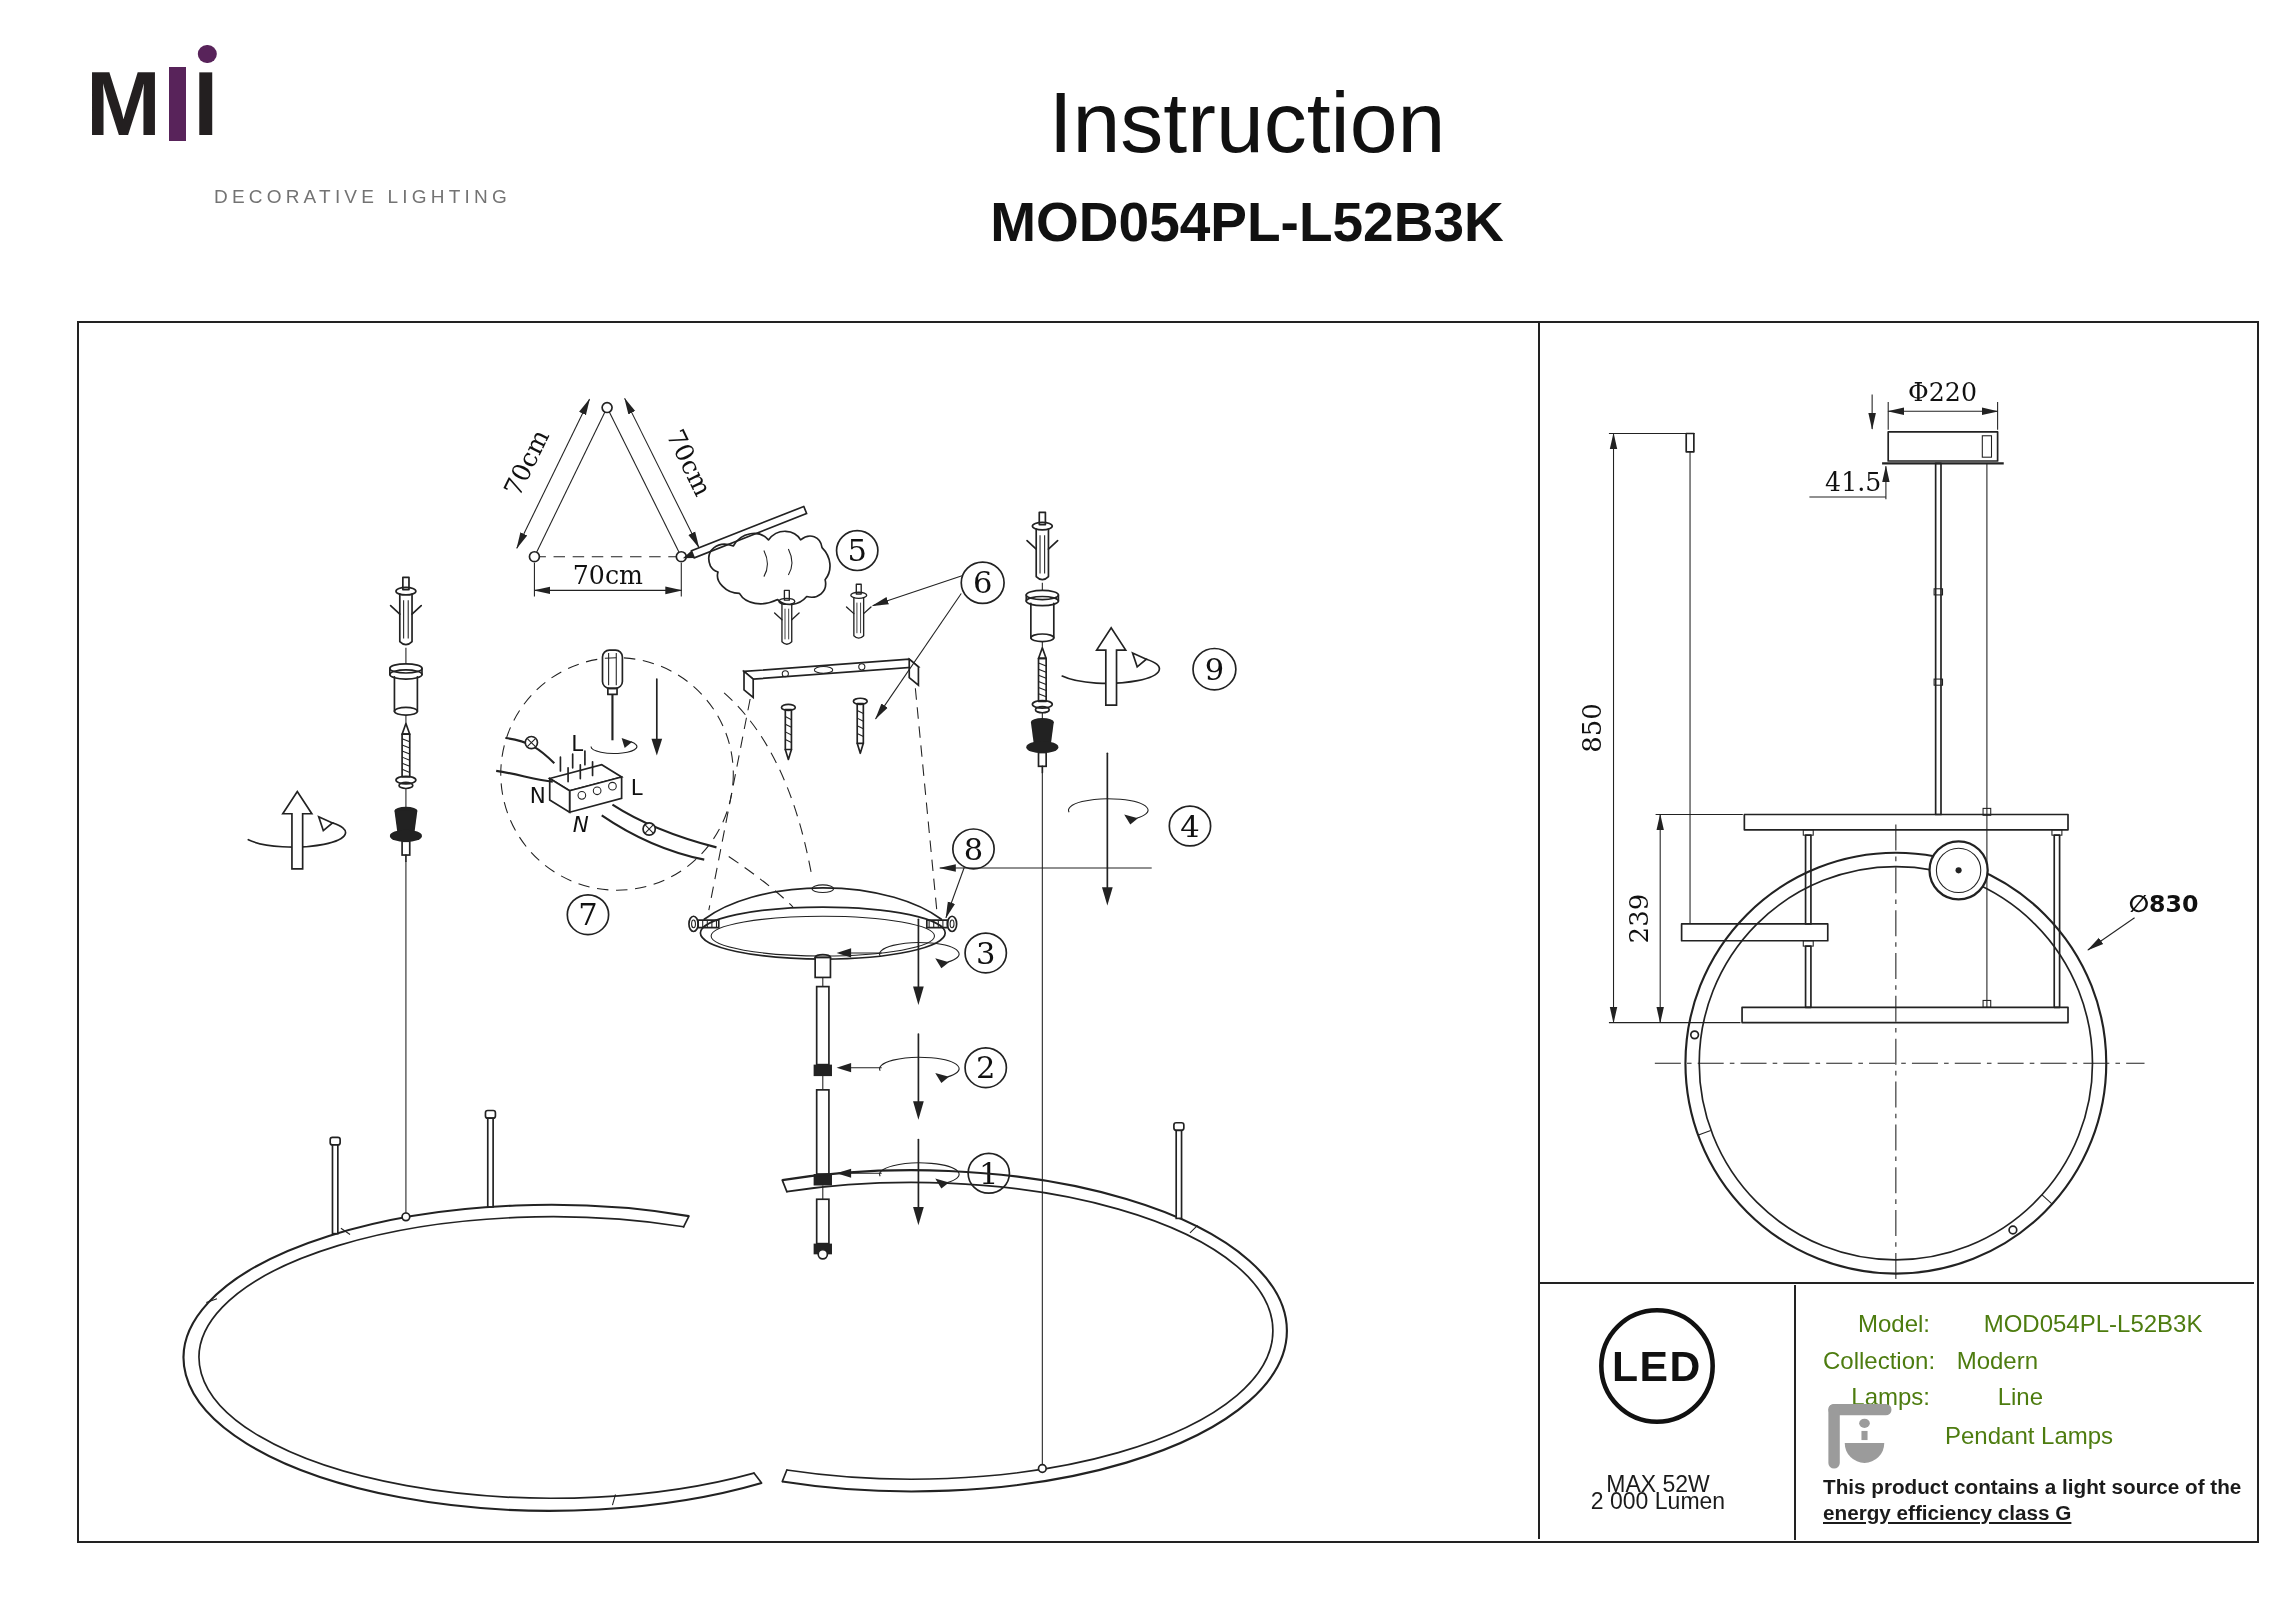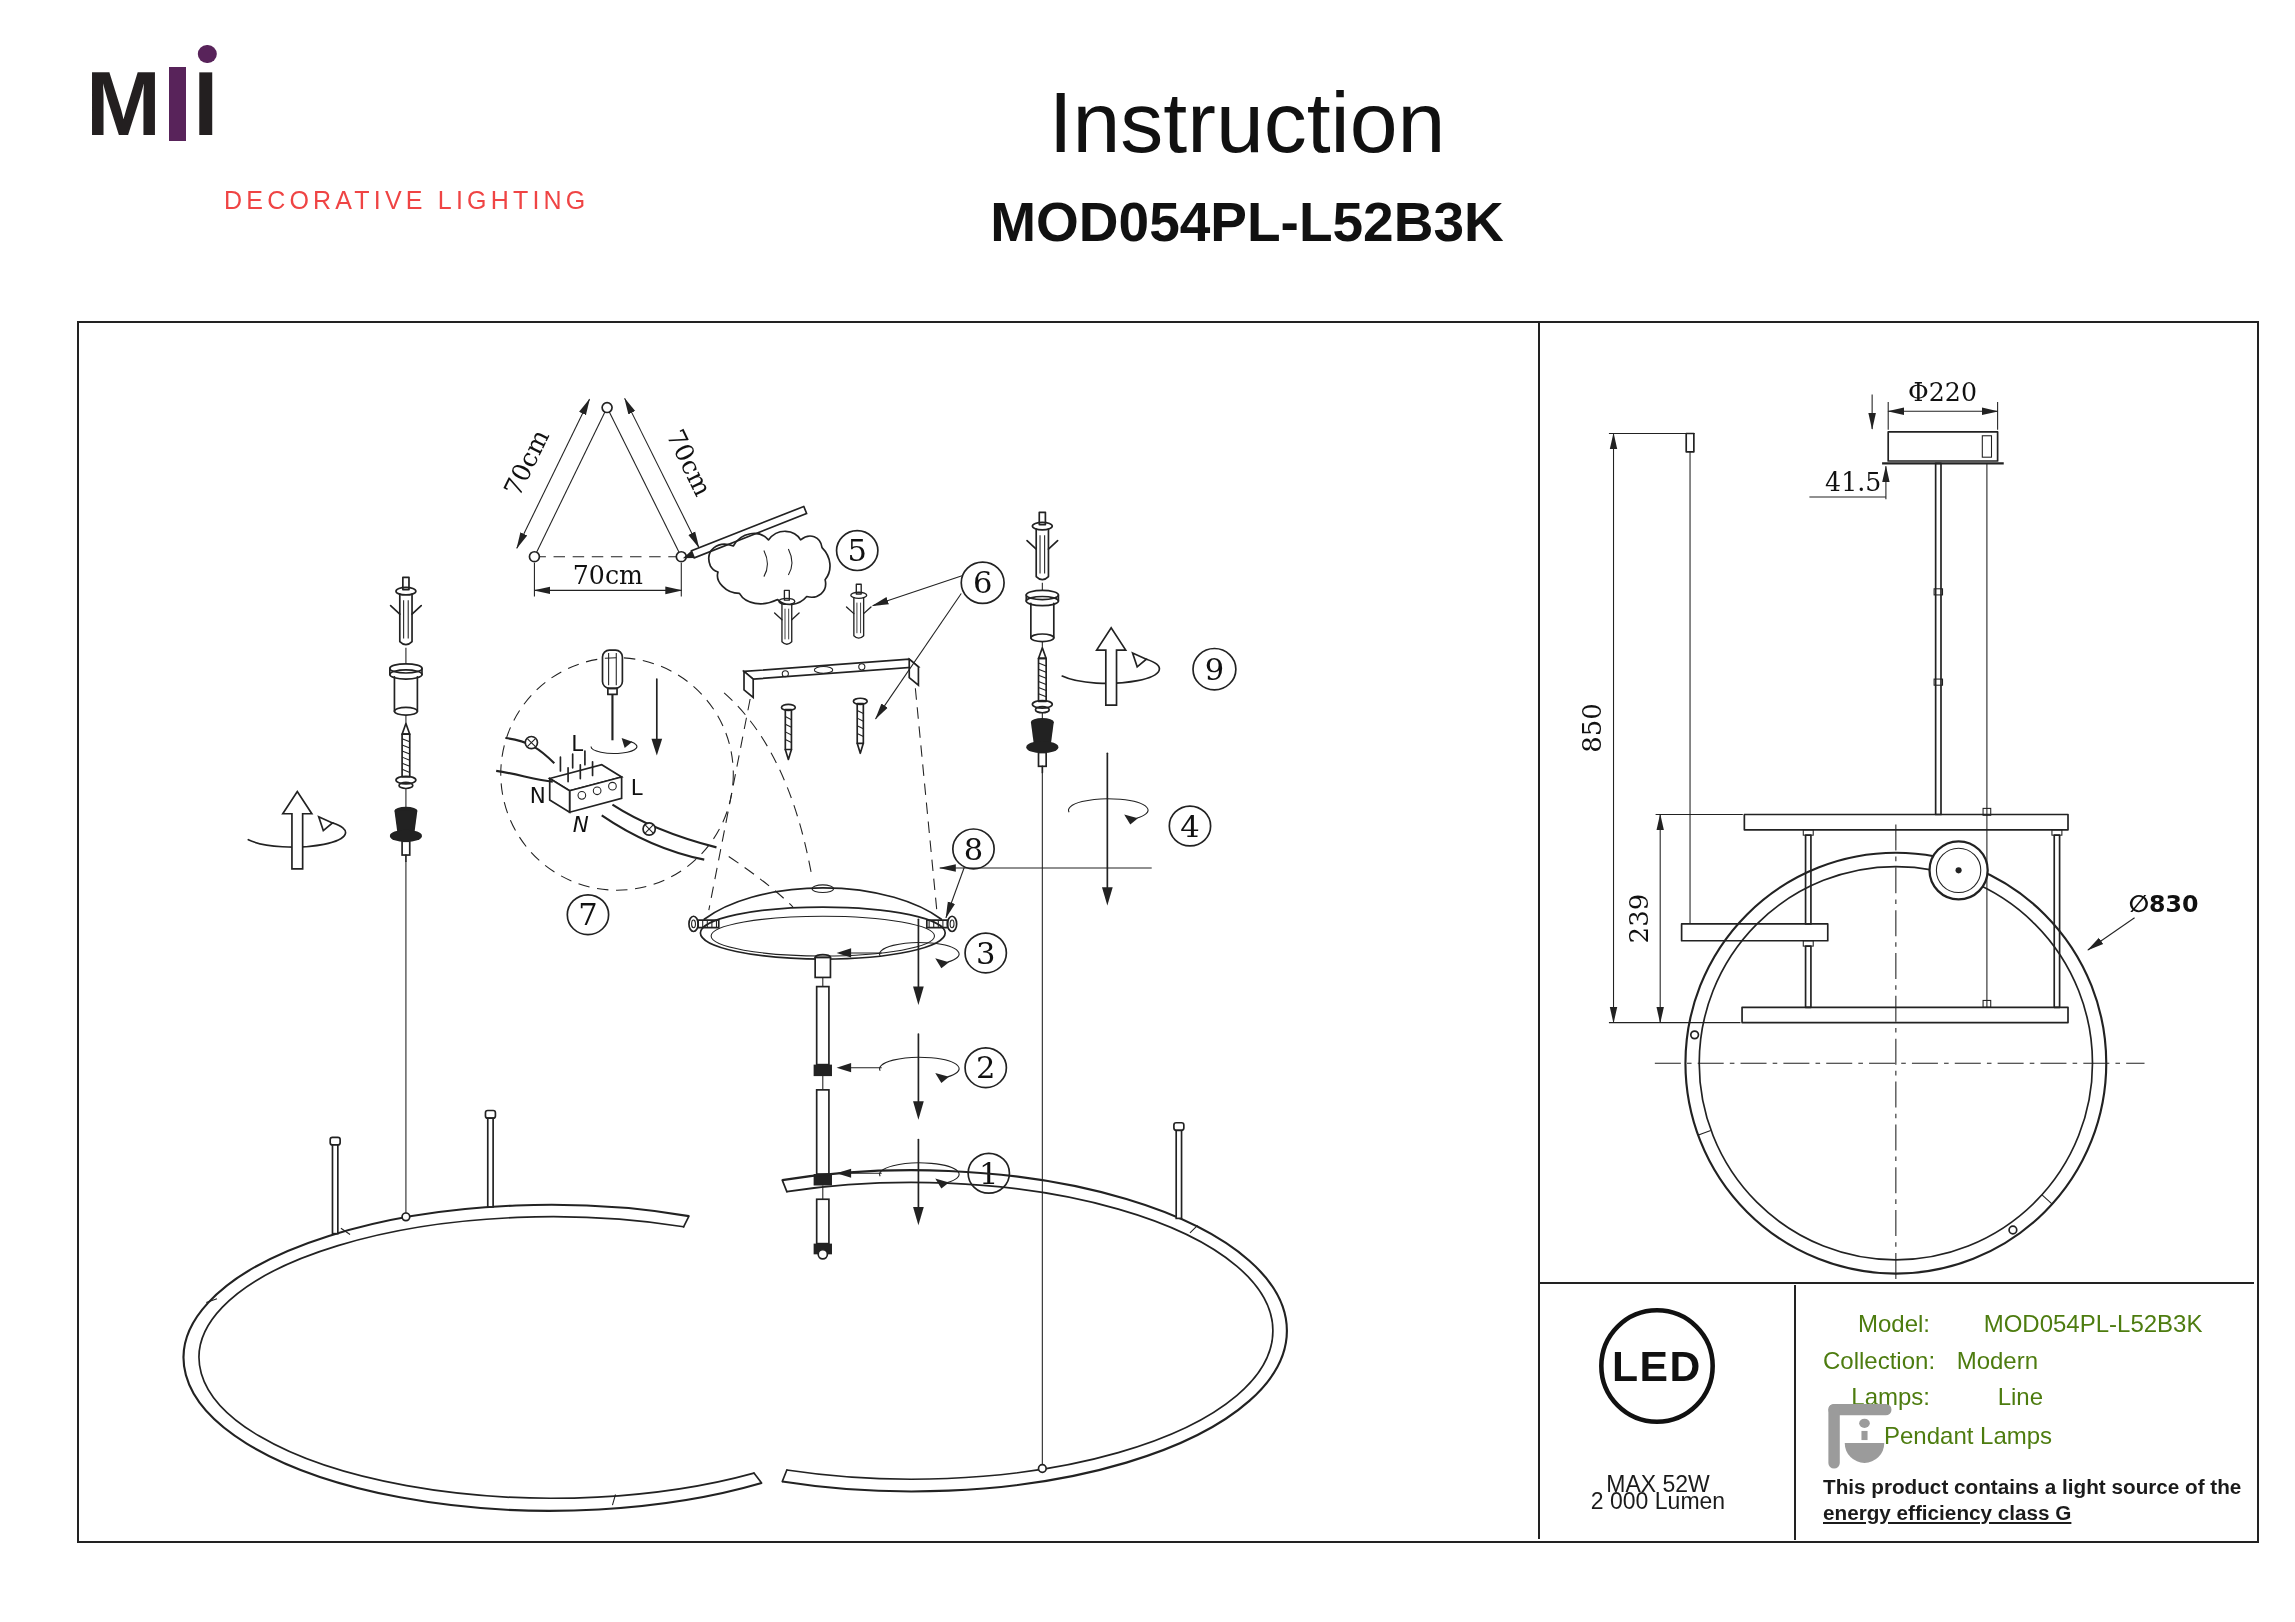--- a/index.html
+++ b/index.html
@@ -5,21 +5,21 @@
   html,body{margin:0;padding:0;background:#fff;}
   #page{position:relative;width:2295px;height:1623px;background:#ffffff;overflow:hidden;
         font-family:"Liberation Sans",sans-serif;color:#1b1b1b;}
   
   #logo{position:absolute;left:86px;top:67px;display:flex;align-items:flex-end;}
   .logo-letter{font-size:90px;font-weight:700;line-height:.82;letter-spacing:3.1px;color:#231f20;}
   #logo-bar{width:17px;height:74px;background:#58235a;margin:0 7.7px 0.8px 4.6px;}
   .logo-i{position:relative;}
   .logo-i::after{content:'';position:absolute;left:50%;transform:translateX(-50%);top:-23px;
                  width:18.4px;height:18.4px;border-radius:50%;background:#58235a;}
-  #tagline{position:absolute;left:224px;top:186px;font-size:25px;letter-spacing:4.2px;color:#ef4444;}
+  #tagline{position:absolute;left:214px;top:186px;font-size:19px;letter-spacing:4.2px;color:#737373;}
   #title{position:absolute;left:1247px;top:73px;transform:translateX(-50%);
          font-size:86px;font-weight:400;color:#111;}
   #model-number{position:absolute;left:1247px;top:190px;transform:translateX(-50%);
          font-size:55px;font-weight:700;color:#111;}
   
   .frame-line{position:absolute;background:#222;}
   #frame{position:absolute;left:77px;top:321px;width:2178px;height:1218px;border:2.3px solid #222;}
   
   .spec-row{position:absolute;font-size:24px;color:#4d7c0f;white-space:nowrap;text-align:right;}
   .spec-label{display:inline-block;}
@@ -427,21 +427,21 @@
     <span class="spec-value" style="margin-left:47px;">MOD054PL-L52B3K</span>
   </div>
   <div class="spec-row" style="left:1823px;top:1347px;">
     <span class="spec-label" style="width:107px;">Collection:</span>
     <span class="spec-value" style="margin-left:20px;">Modern</span>
   </div>
   <div class="spec-row" style="left:1823px;top:1383px;">
     <span class="spec-label" style="width:107px;">Lamps:</span>
     <span class="spec-value" style="margin-left:61px;">Line</span>
   </div>
-  <div class="spec-row" style="left:1884px;top:1422px;">Pendant Lamps</div>
+  <div class="spec-row" style="left:1945px;top:1422px;">Pendant Lamps</div>
 
   <svg style="position:absolute;left:1826px;top:1399px;" width="77" height="73" viewBox="0 0 100 96">
     <path d="M10,14 L78,14" stroke="#9b9b9b" stroke-width="15" stroke-linecap="round" fill="none"></path>
     <path d="M10,14 L10,84" stroke="#9b9b9b" stroke-width="15" stroke-linecap="round" fill="none"></path>
     <ellipse cx="50" cy="32" rx="7" ry="6" fill="#9b9b9b"></ellipse>
     <rect x="46" y="42" width="8" height="12" fill="#9b9b9b"></rect>
     <path d="M24,58 L76,58 A26,26 0 0 1 24,58 Z" fill="#9b9b9b"></path>
   </svg>
 
   <div class="note" style="top:1475px;">This product contains a light source of the</div>

